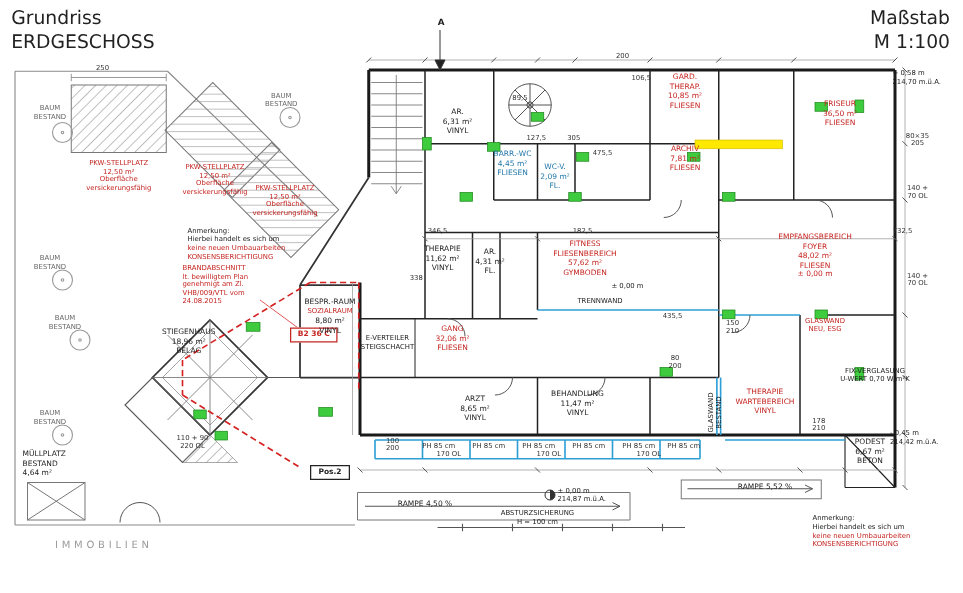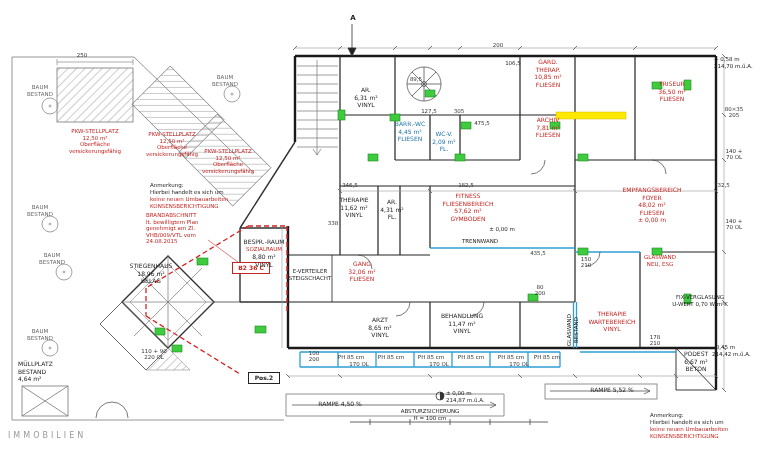--- a/index.html
+++ b/index.html
@@ -18,21 +18,21 @@
   .dim{position:absolute;font-size:5.5px;line-height:1.15;color:#333;
        white-space:pre-line;text-align:center;font-family:"DejaVu Sans",sans-serif;}
   .rot{transform:rotate(-90deg);transform-origin:left top;white-space:pre-line;}
   .mark-box{position:absolute;font-size:6px;font-weight:bold;text-align:center;
             background:#fff;padding:0 2px;line-height:10px;height:10px;}
   .box-red{border:1px solid #c42521;color:#c42521;}
   .box-black{border:1px solid #222;color:#222;}
   .logo{position:absolute;left:8px;top:430px;line-height:1;}
   .logo-name{font-size:19px;font-weight:bold;letter-spacing:1px;color:#111;
              border-top:2px solid #111;border-bottom:2px solid #111;padding:2px 0;}
-  .logo-sub{font-size:8px;letter-spacing:3px;color:#9a9a9a;margin-top:2px;}
+  .logo-sub{font-size:8px;letter-spacing:3px;color:#9a9a9a;margin-top:2px;margin-left:36px;}
   svg{position:absolute;left:0;top:0;}
 </style>
 </head>
 <body>
 
 <div id="canvas">
 
   <svg width="770" height="474" viewBox="0 0 770 474">
     <defs>
       <pattern id="hatch" width="6" height="6" patternUnits="userSpaceOnUse" patternTransform="rotate(45)">
@@ -190,20 +190,26 @@
       <polygon points="348,48 356,48 352,56"></polygon>
     </g>
 
     <g>
       <circle cx="440" cy="396" r="4" stroke="#333" fill="none" stroke-width="0.8"></circle>
       <path d="M440,392 A4 4 0 0 1 440,400 Z" fill="#333"></path>
     </g>
   </svg>
 
   <div class="hdr hdr-left">
+    <div>Grundriss</div>
+    <div>ERDGESCHOSS</div>
+  </div>
+  <div class="hdr hdr-right">
+    <div>Maßstab</div>
+    <div>M 1:100</div>
   </div>
 
   <div class="lbl red tiny" style="left:60px;top:128px;width:70px;">PKW-STELLPLATZ
 12,50 m²
 Oberfläche
 versickerungsfähig</div>
   <div class="lbl red tiny" style="left:137px;top:131px;width:70px;">PKW-STELLPLATZ
 12,50 m²
 Oberfläche
 versickerungsfähig</div>

